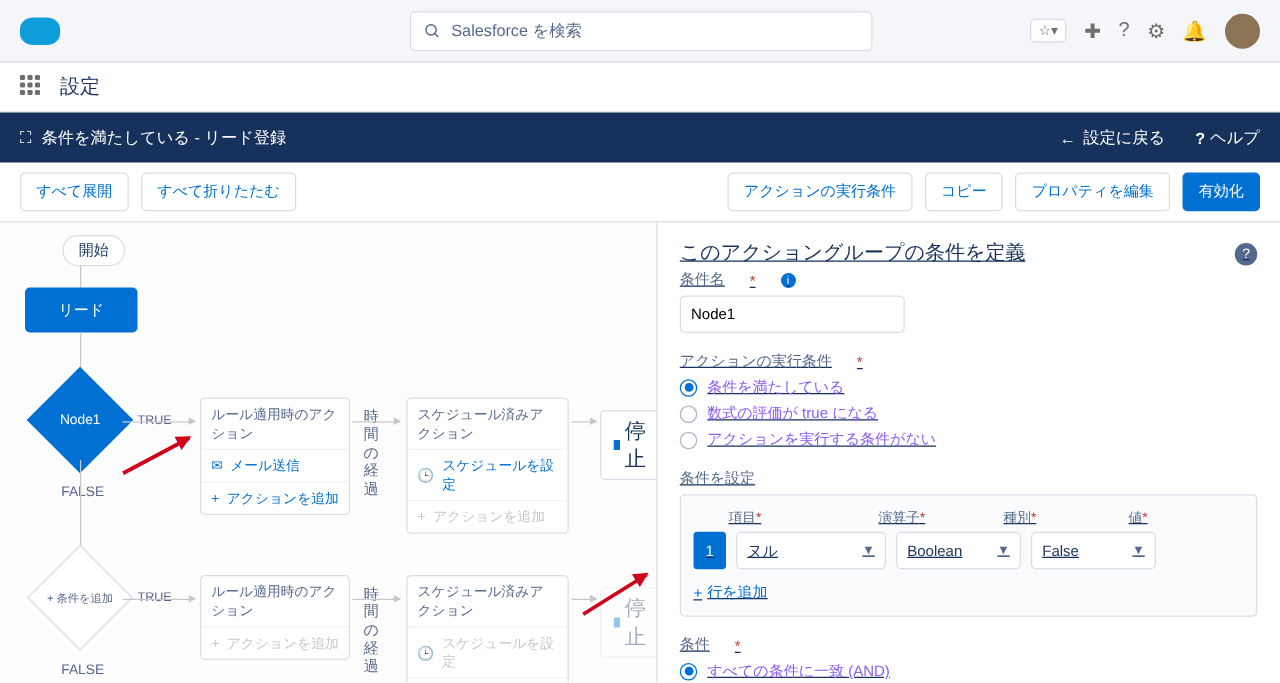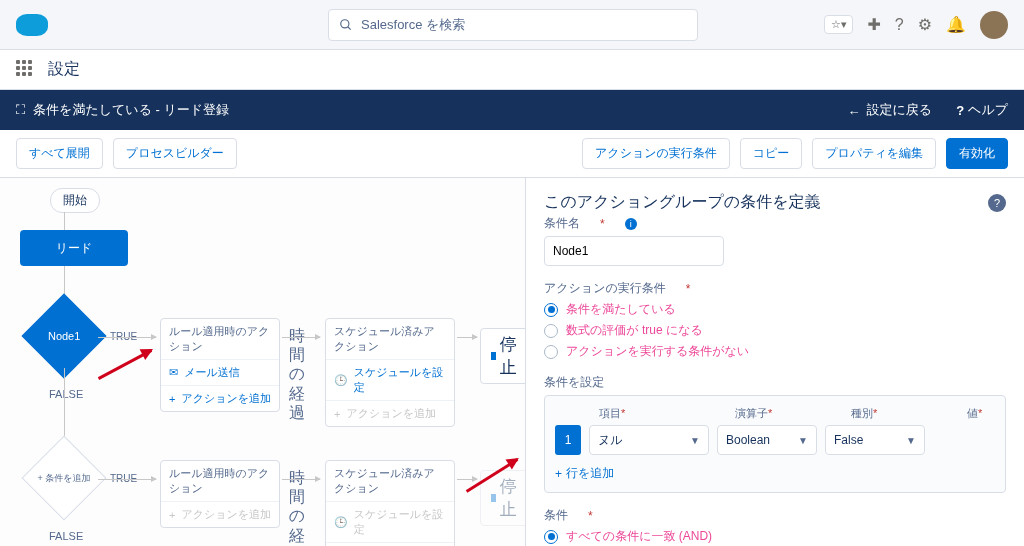--- a/index.html
+++ b/index.html
@@ -26,68 +26,68 @@
 .dark-bar .back-link { margin-left: auto; display:flex; align-items:center; gap:6px; }
 .dark-bar .help-link { margin-left: 24px; display:flex; align-items:center; gap:4px;}
 
 
 .toolbar { height: 48px; display: flex; align-items: center; padding: 0 16px; gap: 10px; border-bottom:1px solid #d8dde6;}
 .btn { background: #fff; border: 1px solid #d8dde6; border-radius: 4px; padding: 6px 12px; font-size: 12px; color: #0070d2; cursor: pointer; }
 .btn-primary { background: #0070d2; color:#fff; border-color:#0070d2;}
 .spacer { flex: 1; }
 
 
-.main { display: flex; height: calc(546px - 50px - 40px - 40px - 48px); }
+.main { display: flex; height: calc(546px - 50px - 40px - 40px - 48px); text-decoration: underline; }
 .canvas { width: 525px; position: relative; background: #fdfdfd; overflow:hidden;}
 .side-panel { flex: 1; border-left: 1px solid #d8dde6; padding: 14px 18px 10px 18px; overflow-y:auto; position:relative;}
 
 
 .start-pill { position:absolute; left:50px; top:10px; border:1px solid #d8dde6; background:#fff; border-radius:12px; padding:3px 12px; font-size:12px;}
-.lead-box { position:absolute; left:20px; top:52px; width:108px; height:36px; background:#0070d2; color:#fff; display:flex; align-items:center; justify-content:center; border-radius:4px; font-size:12px;}
+.lead-box { position:absolute; left:20px; top:52px; width:90px; height:36px; background:#0070d2; color:#fff; display:flex; align-items:center; justify-content:center; border-radius:4px; font-size:12px;}
 .diamond { position:absolute; width:60px; height:60px; }
 .diamond .inner { width:60px; height:60px; transform:rotate(45deg); background:#fff; border:1px solid #d8dde6; display:flex; align-items:center; justify-content:center;}
 .diamond.active .inner { background:#0070d2; border-color:#0070d2;}
 .diamond .label { transform: rotate(-45deg); font-size:11px; color:#fff;}
 .diamond.inactive .label { color:#54698d;}
 .diamond-note { position:absolute; font-size:11px; color:#54698d;}
 
 .arrow-label { position:absolute; font-size:10px; color:#54698d;}
 .arrow-line { position:absolute; height:1px; background:#c7c7c7;}
 .arrow-line::after{content:'';position:absolute;right:-1px;top:-3px;border-left:6px solid #c7c7c7;border-top:3.5px solid transparent;border-bottom:3.5px solid transparent;}
 .vline { position:absolute; width:1px; background:#c7c7c7;}
 
 .card { position:absolute; background:#fff; border:1px solid #d8dde6; border-radius:4px; font-size:11px; }
 .card-header { padding:5px 8px; border-bottom:1px solid #eef1f6; color:#54698d;}
 .card-row { padding:5px 8px; display:flex; align-items:center; gap:6px; color:#0070d2;}
 .card-row.muted { color:#c7c7c7;}
 .card-row.action { border-top:1px solid #eef1f6;}
-.time-label { position:absolute; font-size:16px; color:#54698d; width:22px; text-align:center; line-height:1.2;}
+.time-label { position:absolute; font-size:12px; color:#54698d; width:22px; text-align:center; line-height:1.2;}
 .stop-pill { position:absolute; border:1px solid #d8dde6; background:#fff; border-radius:4px; padding:4px 10px; font-size:17px; display:flex; align-items:center; gap:4px;}
 .stop-pill.faded { opacity:0.4;}
 .stop-pill .sq{width:8px;height:8px;background:#0070d2;}
 
 .arrow-annot { position:absolute; width:60px; height:3px; background:#d0021b; }
 .arrow-annot::after{content:'';position:absolute;right:-2px;top:-5px;border-left:12px solid #d0021b;border-top:6px solid transparent;border-bottom:6px solid transparent;}
 
 
 .panel-title-row { display:flex; align-items:center; margin-bottom:2px;}
 .panel-title { font-size:16px; font-weight:400; color:#16325c;}
 .panel-title-row .q{ margin-left:auto; width:18px;height:18px;border-radius:50%;background:#54698d;color:#fff;display:flex;align-items:center;justify-content:center;font-size:11px;}
 .field-label { font-size:12px; color:#54698d; margin-bottom:4px; display:flex; align-items:center; gap:20px;}
 .req { color:#c23934;}
 .info-dot{width:12px;height:12px;border-radius:50%;background:#0070d2;color:#fff;font-size:9px;display:flex;align-items:center;justify-content:center;}
 .text-input { width:180px; height:30px; border:1px solid #d8dde6; border-radius:4px; padding:0 8px; font-size:12px;}
 .section { margin-bottom:14px;}
-.radio-row { display:flex; align-items:center; gap:8px; font-size:12px; color:#ec4899; margin:4px 0;}
+.radio-row { display:flex; align-items:center; gap:8px; font-size:12px; color:#8b5cf6; margin:4px 0;}
 .radio { width:14px;height:14px;border-radius:50%;border:1px solid #a8b7c7; display:flex;align-items:center;justify-content:center;}
 .radio.checked{border-color:#0070d2;}
 .radio.checked::after{content:'';width:7px;height:7px;border-radius:50%;background:#0070d2;}
 
 .cond-box { border:1px solid #d8dde6; border-radius:4px; padding:10px; background:#fafbfc;}
-.cond-headers { display:grid; grid-template-columns: 26px 120px 100px 100px 100px 20px; gap:16px; font-size:11px; color:#54698d; margin-bottom:4px; padding:0 2px;}
+.cond-headers { display:grid; grid-template-columns: 26px 120px 100px 100px 100px 20px; gap:0; font-size:11px; color:#54698d; margin-bottom:4px; padding:0 2px;}
 .cond-row { display:grid; grid-template-columns: 26px 120px 100px 100px 100px 20px; gap:8px; align-items:center;}
 .cond-num { width:26px;height:30px;background:#0070d2;color:#fff;display:flex;align-items:center;justify-content:center;border-radius:3px;font-size:12px;}
 .sel { height:30px; border:1px solid #d8dde6; background:#fff; border-radius:4px; display:flex; align-items:center; padding:0 8px; font-size:12px; color:#16325c; justify-content:space-between;}
 .sel.lookup { justify-content:flex-start; gap:4px; position:relative;}
 .sel.lookup .sicon{position:absolute; right:6px; color:#54698d;}
 .chev { color:#54698d; font-size:10px;}
 .add-row { color:#0070d2; font-size:12px; margin-top:10px; display:flex; align-items:center; gap:4px; cursor:pointer;}
 .gear-icon,.bell-icon,.q-icon,.plus-icon{font-size:16px;}
 </style>
 </head>
@@ -132,21 +132,21 @@
   <span>条件を満たしている - リード登録</span>
   <span class="back-link">← <span>設定に戻る</span></span>
   <span class="help-link">
       <b>?</b> 
       <span>ヘルプ</span>
     </span>
 </div>
 
 <div class="toolbar">
   <button class="btn">すべて展開</button>
-  <button class="btn">プロセスビルダー</button>
+  <button class="btn">すべて折りたたむ</button>
   <div class="spacer"></div>
   <button class="btn">アクションの実行条件</button>
   <button class="btn">コピー</button>
   <button class="btn">プロパティを編集</button>
   <button class="btn btn-primary">有効化</button>
 </div>
 
 <div class="main">
 
   <div class="canvas">

